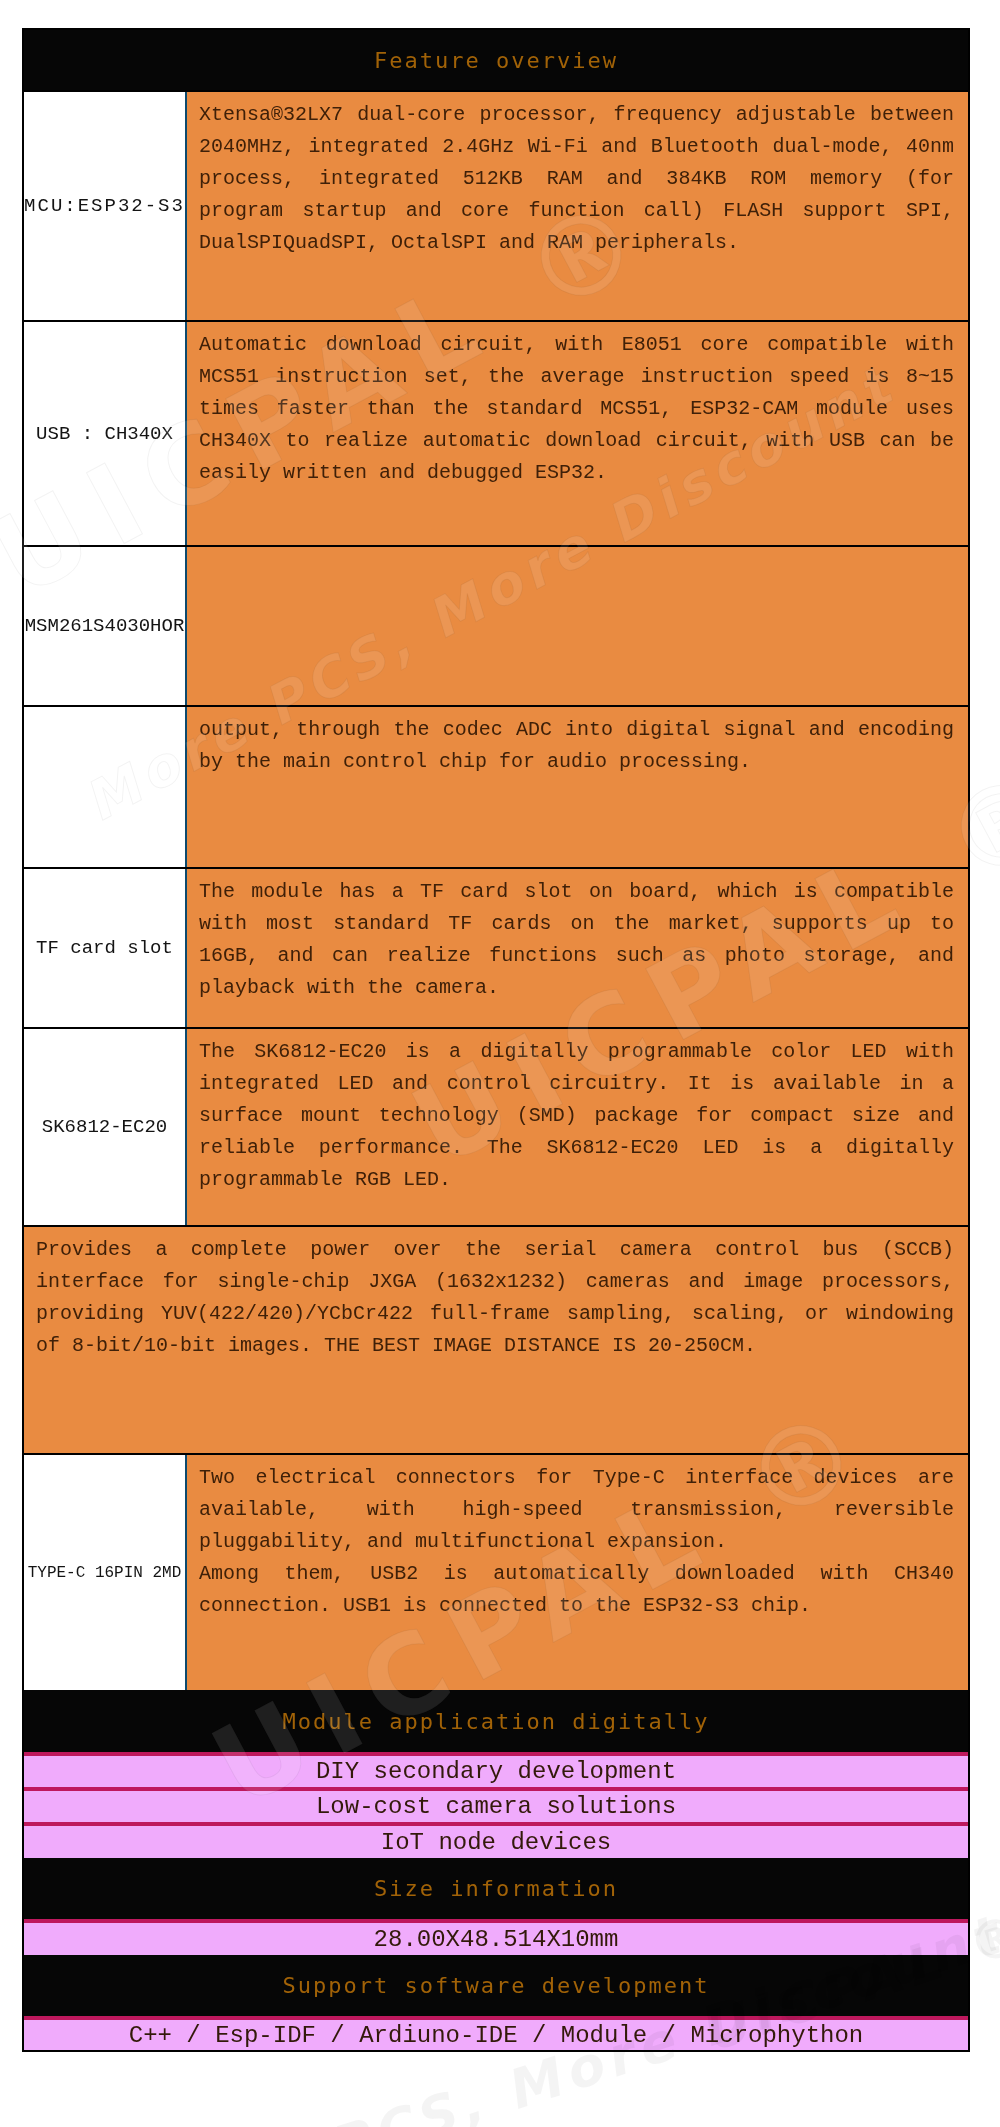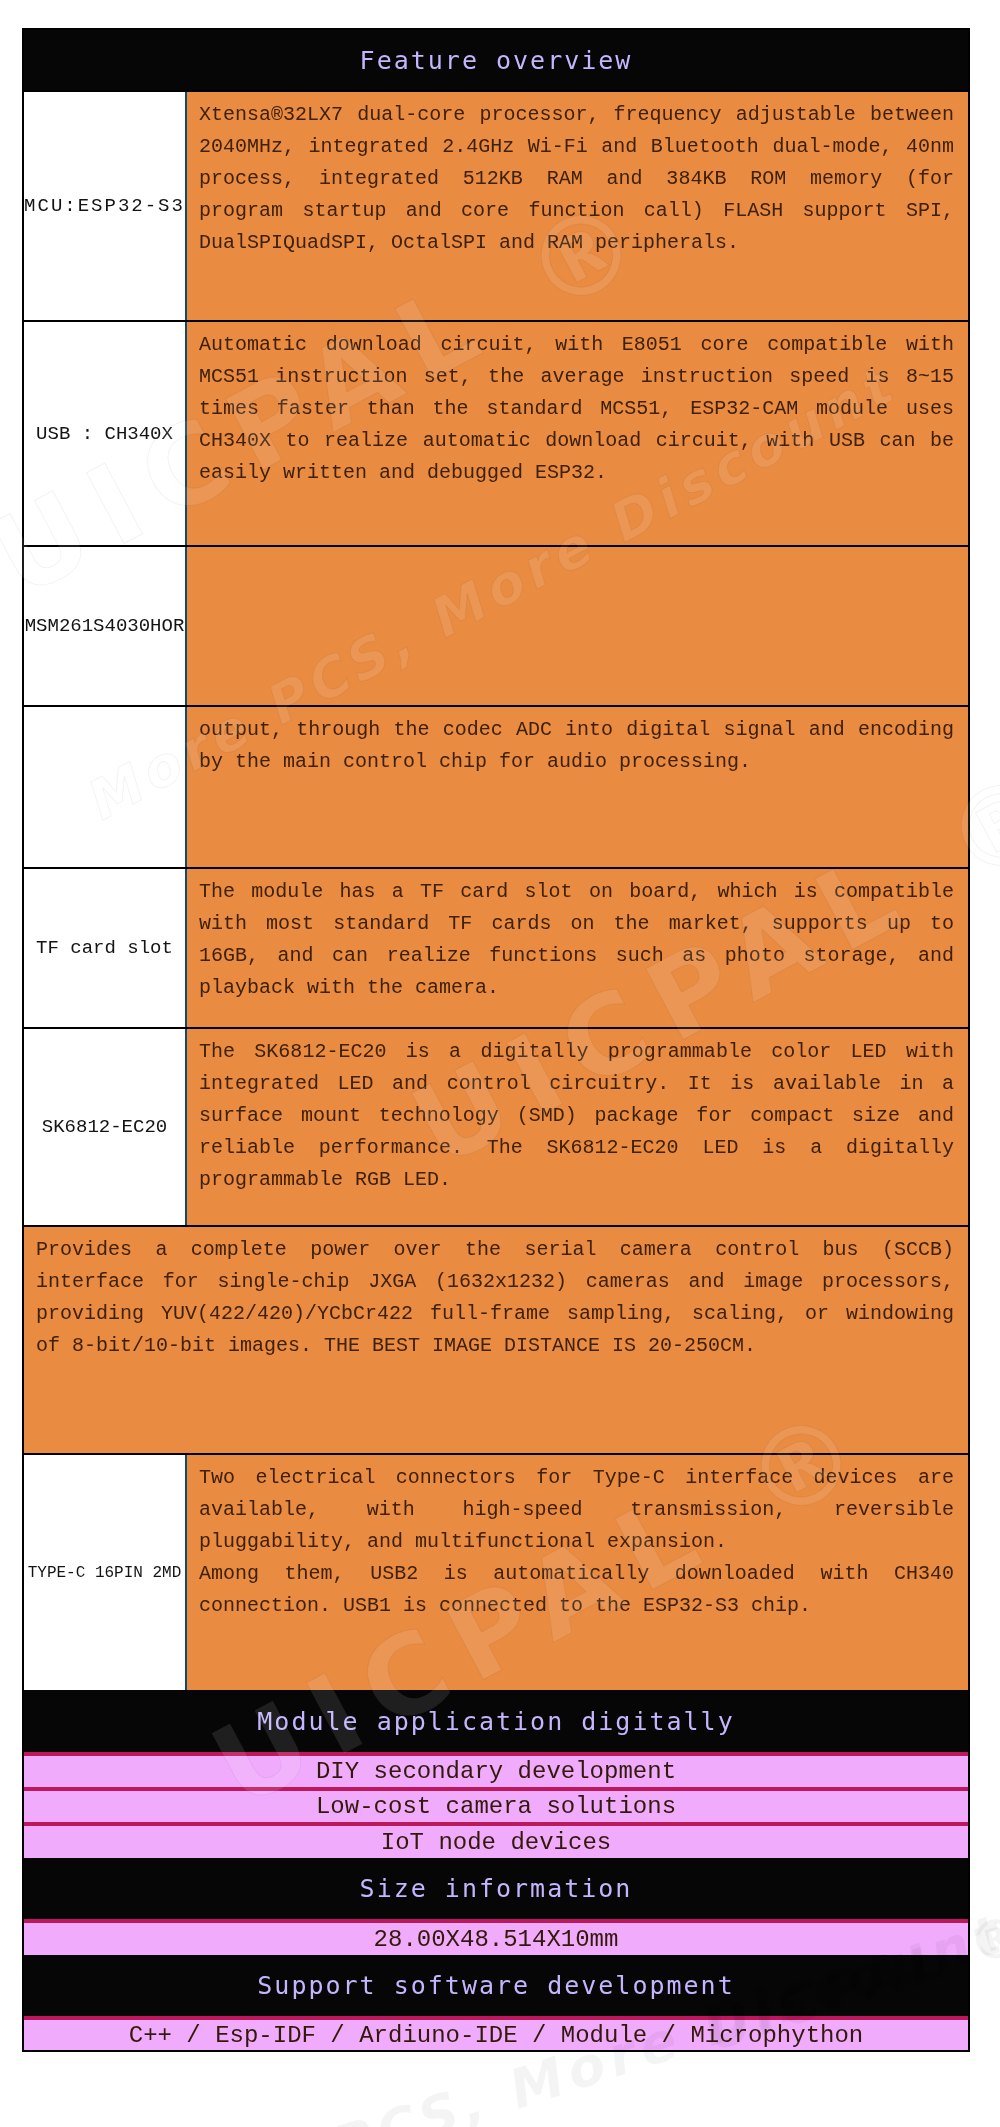--- a/index.html
+++ b/index.html
@@ -6,23 +6,23 @@
   .page {
     position:relative; width:1000px; height:2127px;
     background:#ffffff; overflow:hidden;
     font-family:"Liberation Mono", "DejaVu Sans Mono", monospace;
   }
   .tbl {
     position:absolute; left:22px; top:28px; width:948px;
     border:2px solid #000; box-sizing:border-box; background:#E98B41;
   }
   .bar {
-    background:#060606; color:#c4b5fd;
+    background:#060606; color:#a16207;
     font-family:"DejaVu Sans Mono", monospace;
-    font-size:25px; letter-spacing:2px;
+    font-size:22px; letter-spacing:2px;
     display:flex; align-items:center; justify-content:center;
     box-sizing:border-box;
   }
   .h60 { height:60px; } .h62 { height:62px; } .h61 { height:61px; }
   .frow { display:flex; background:#E98B41; border-top:2px solid #000; box-sizing:border-box; }
   .frow:first-of-type { border-top:none; }
   .flabel {
     width:163px; min-width:163px; background:#ffffff; border-right:2px solid #0c4a6e;
     display:flex; align-items:center; justify-content:center;
     font-size:19px; color:#141414; text-align:center; box-sizing:border-box;

